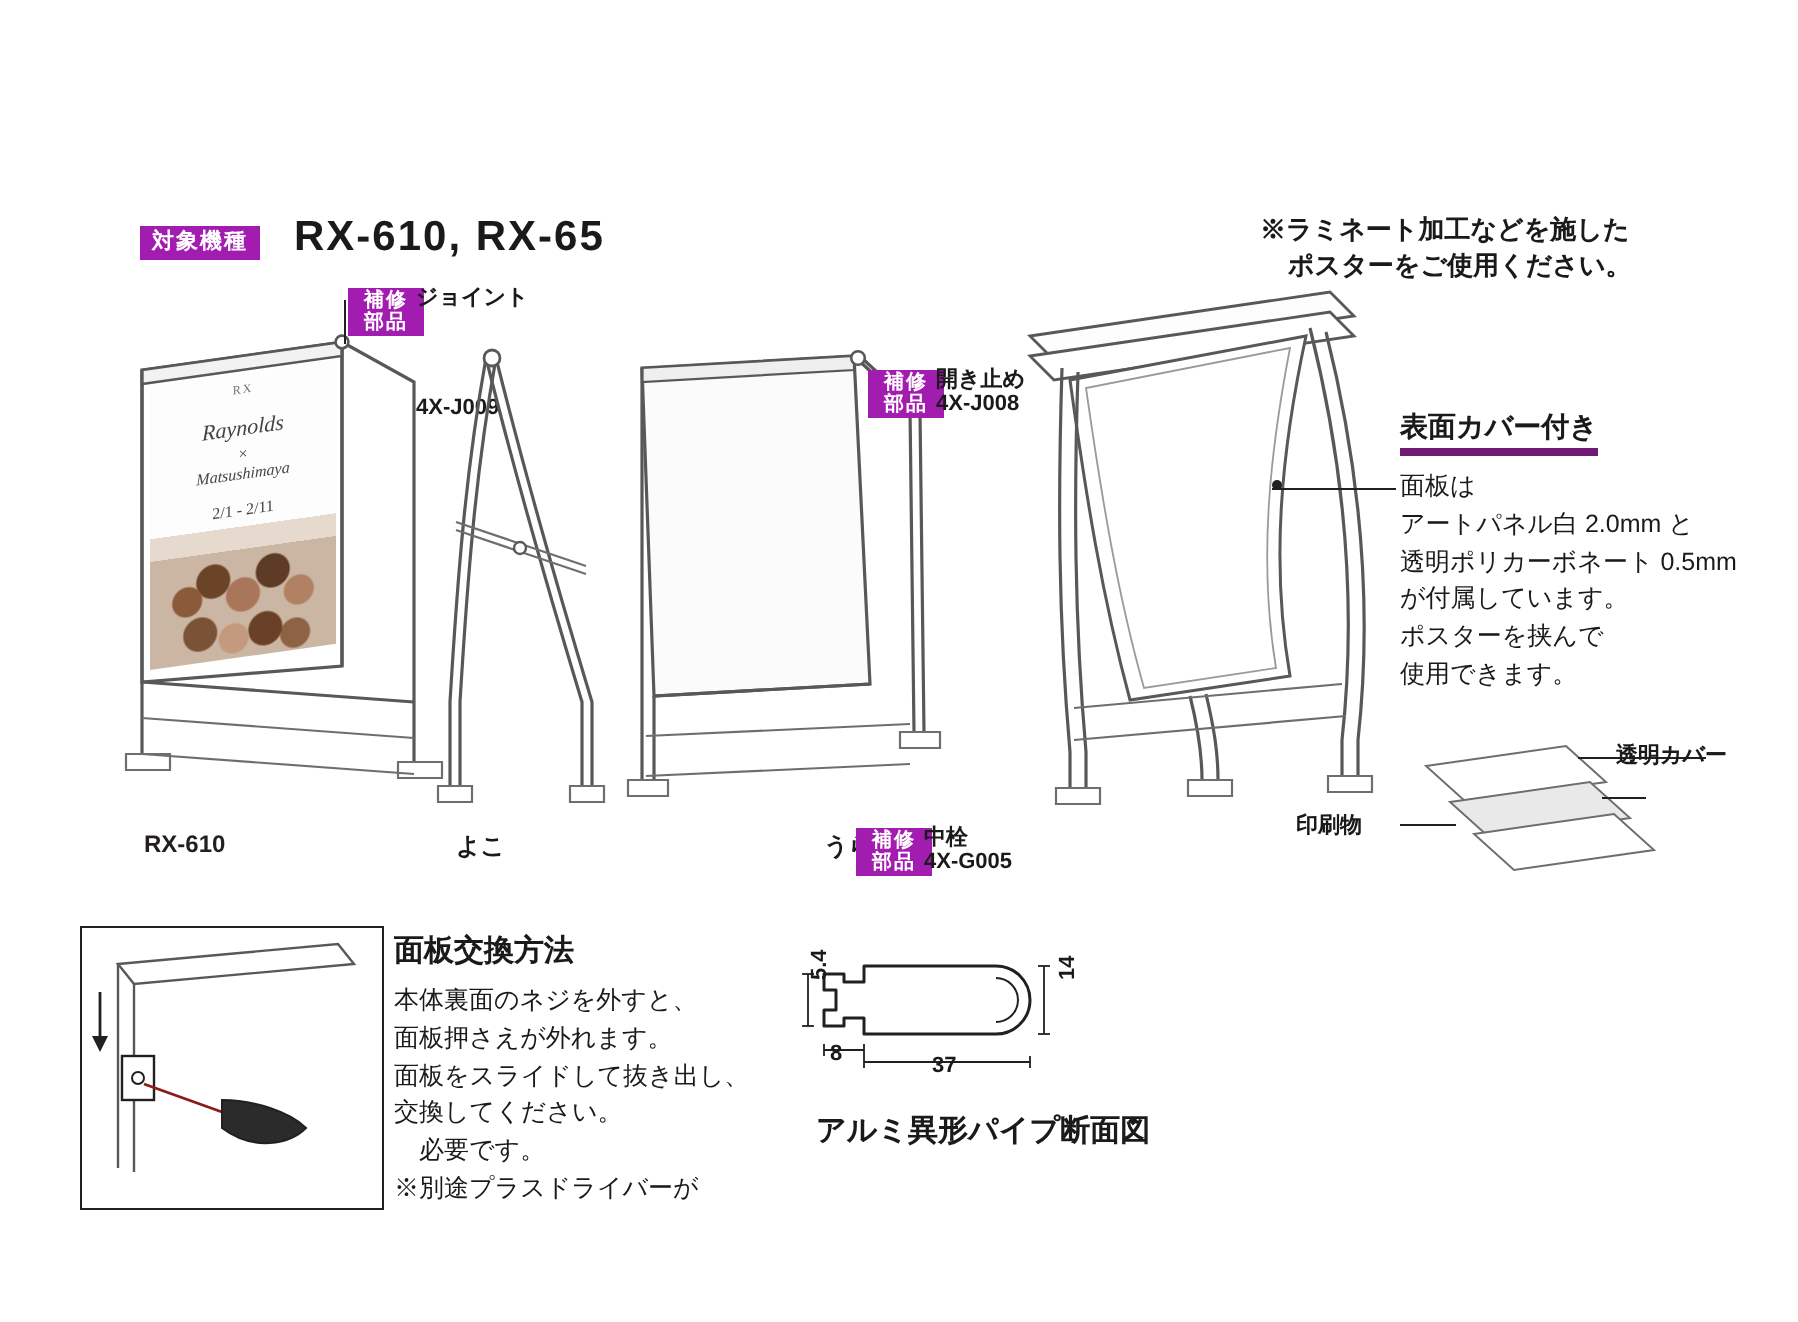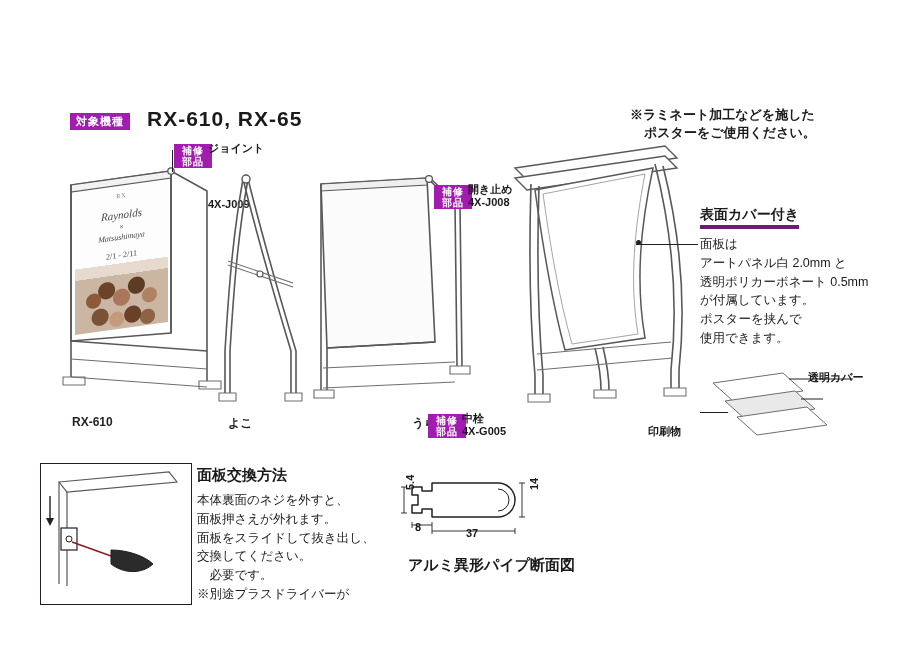--- a/index.html
+++ b/index.html
@@ -228,21 +228,21 @@
   <div class="abs" style="left:705px;top:355px;width:175px;height:90px;">
     <svg width="175" height="90" viewBox="0 0 175 90">
       <polygon points="8,28 78,18 98,36 28,46" fill="#ffffff" stroke="#6d6e71" stroke-width="1"></polygon>
       <polygon points="20,46 90,36 110,54 40,64" fill="#e9e9e9" stroke="#6d6e71" stroke-width="1"></polygon>
       <polygon points="32,62 102,52 122,70 52,80" fill="#ffffff" stroke="#6d6e71" stroke-width="1"></polygon>
       <line x1="84" y1="24" x2="148" y2="24" stroke="#231f20" stroke-width="1"></line>
       <line x1="96" y1="44" x2="118" y2="44" stroke="#231f20" stroke-width="1"></line>
     </svg>
   </div>
   <div class="abs small-txt" style="left:808px;top:370px;font-weight:bold;">透明カバー</div>
-  <div class="abs small-txt" style="left:648px;top:424px;font-weight:bold;">印刷物</div>
+  <div class="abs small-txt" style="left:648px;top:405px;font-weight:bold;">印刷物</div>
   <div class="lead h abs" style="left:700px;top:412px;width:28px;"></div>
 
   <div class="panelbox" style="left:40px;top:463px;width:150px;height:140px;">
     <svg width="150" height="140" viewBox="0 0 150 140">
 
       <path d="M18,18 L128,8 L136,18 L26,28 Z" fill="#ffffff" stroke="#58585a" stroke-width="1.2"></path>
       <path d="M18,18 L18,120" stroke="#58585a" stroke-width="1.2" fill="none"></path>
       <path d="M26,28 L26,122" stroke="#58585a" stroke-width="1.2" fill="none"></path>
 
       <path d="M9,32 L9,58" stroke="#231f20" stroke-width="1.4"></path>

